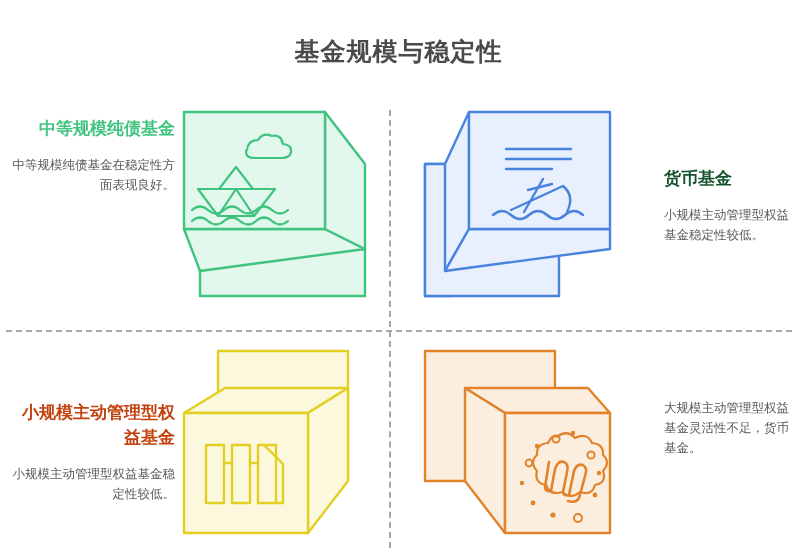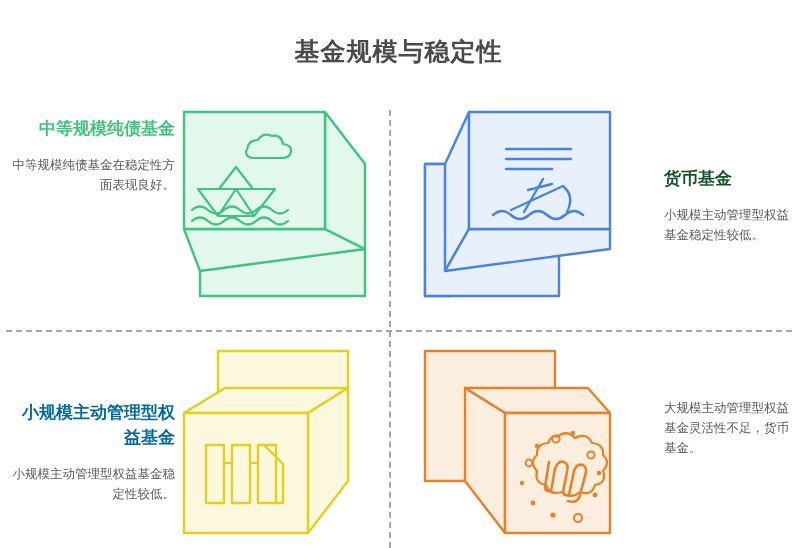--- a/index.html
+++ b/index.html
@@ -171,21 +171,21 @@
       </svg>
     </div>
     <div class="textblock left-align tr-text">
       <p class="card-heading" style="color:#14532d">货币基金</p>
       <p class="card-desc">小规模主动管理型权益基金稳定性较低。</p>
     </div>
   </div>
 
   <div class="cell cell-bl">
     <div class="textblock right-align bl-text">
-      <p class="card-heading" style="color:#0369a1">小规模主动管理型权益基金</p>
+      <p class="card-heading" style="color:#c2410c">小规模主动管理型权益基金</p>
       <p class="card-desc">小规模主动管理型权益基金稳定性较低。</p>
     </div>
     <div class="illus illus-bl">
       <svg width="215" height="200" viewBox="0 0 215 200">
 
         <rect x="38" y="6" width="130" height="130" fill="#fcf8de" stroke="#e3cf20" stroke-width="2.4" stroke-linejoin="round"></rect>
 
         <path d="M4 68 L45 43 L168 43 L128 68 Z" fill="#fcf8de" stroke="#e3cf20" stroke-width="2.4" stroke-linejoin="round"></path>
 
         <path d="M128 68 L168 43 L168 136 L128 188 Z" fill="#fcf8de" stroke="#e3cf20" stroke-width="2.4" stroke-linejoin="round"></path>

